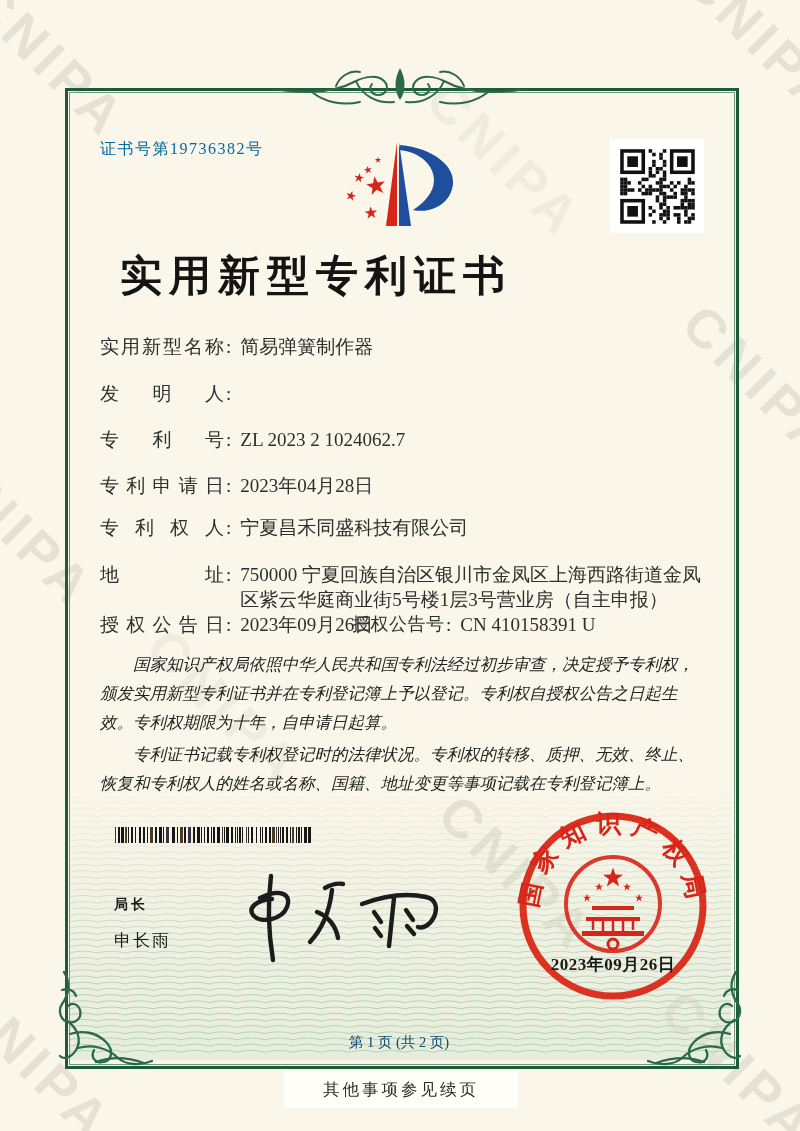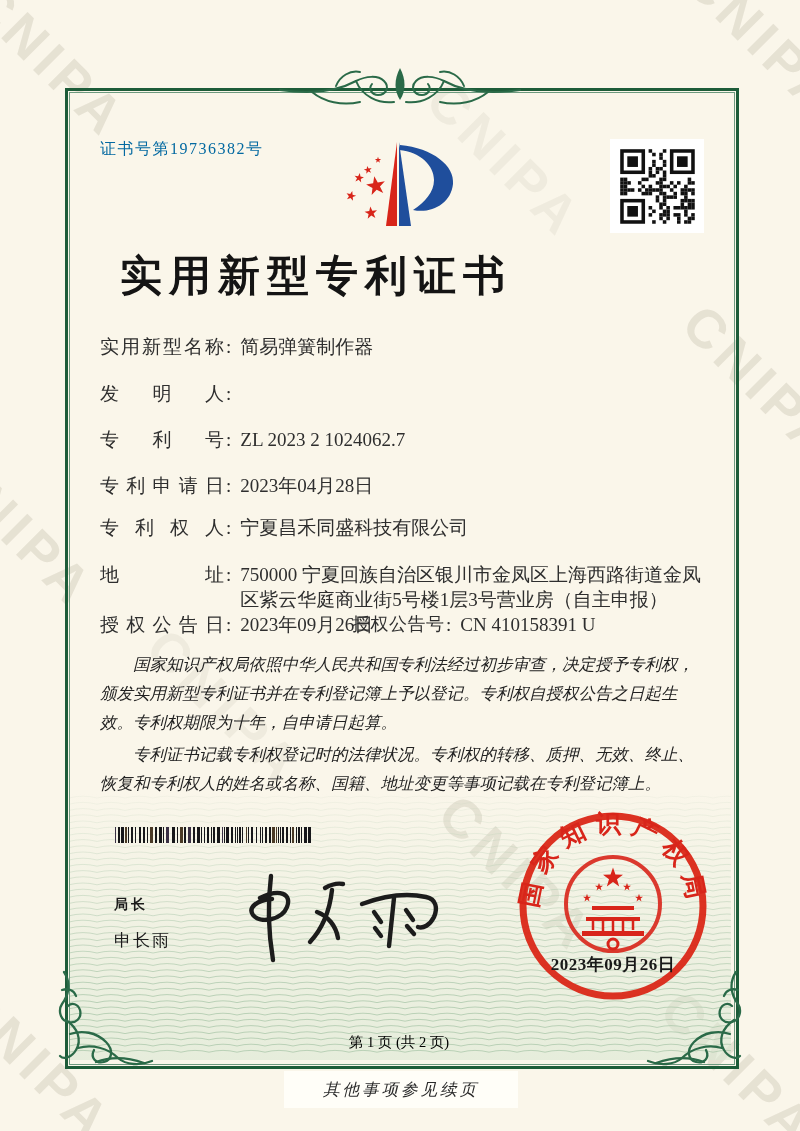--- a/index.html
+++ b/index.html
@@ -53,25 +53,25 @@
              font-size:14px;font-weight:600;color:#1c1c1c;letter-spacing:3px;}
   .dir-name{position:absolute;left:114px;top:929px;font-family:"Liberation Sans",sans-serif;
             font-size:17px;font-weight:400;color:#1c1c1c;letter-spacing:2px;}
   .sig{position:absolute;left:224px;top:870px;}
 
   .seal{position:absolute;left:515px;top:808px;width:196px;height:196px;z-index:5;}
   .seal-date{position:absolute;left:515px;top:953px;width:196px;text-align:center;z-index:6;
              font-size:17px;font-weight:700;color:#191919;letter-spacing:.5px;}
 
   .page-num{position:absolute;left:65px;top:1033px;width:668px;text-align:center;
-            font-size:14.5px;color:#000000;z-index:4;}
+            font-size:14.5px;color:#0c4a6e;z-index:4;}
 
   .cont-strip{position:absolute;left:284px;top:1071px;width:234px;height:37px;background:#fffef8;
               z-index:4;display:flex;align-items:center;justify-content:center;}
-  .cont-strip span{font-size:16.5px;font-style:italic;letter-spacing:3px;color:#2b2b2b;}
+  .cont-strip span{font-size:16.5px;letter-spacing:3px;color:#2b2b2b;}
 </style>
 </head>
 <body>
 
 <div class="page">
 
   <div class="wm" style="left:-48px;top:28px">CNIPA</div>
   <div class="wm" style="left:666px;top:8px">CNIPA</div>
   <div class="wm light" style="left:408px;top:128px">CNIPA</div>
   <div class="wm" style="left:664px;top:352px">CNIPA</div>

